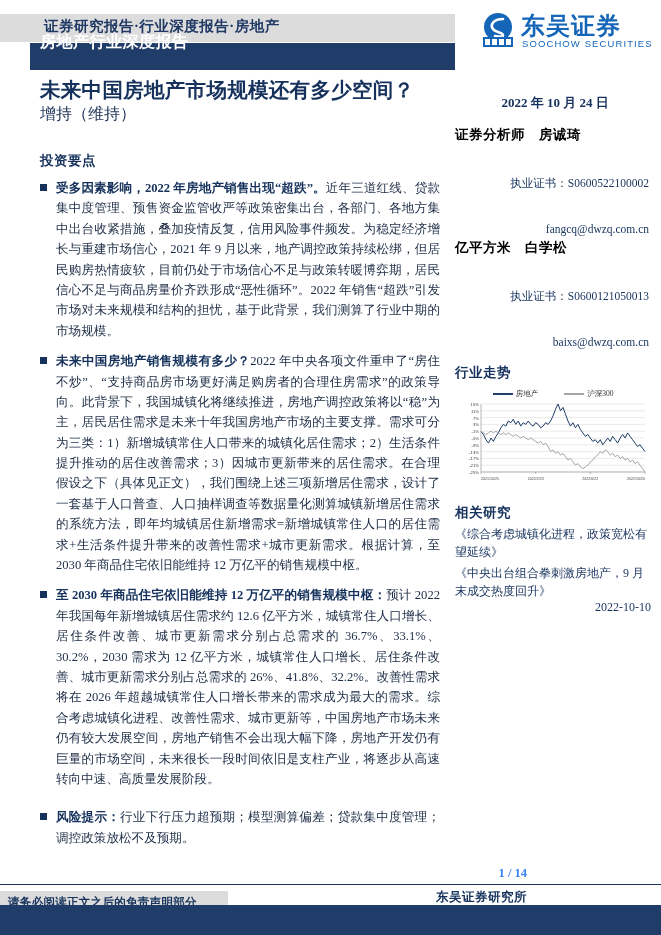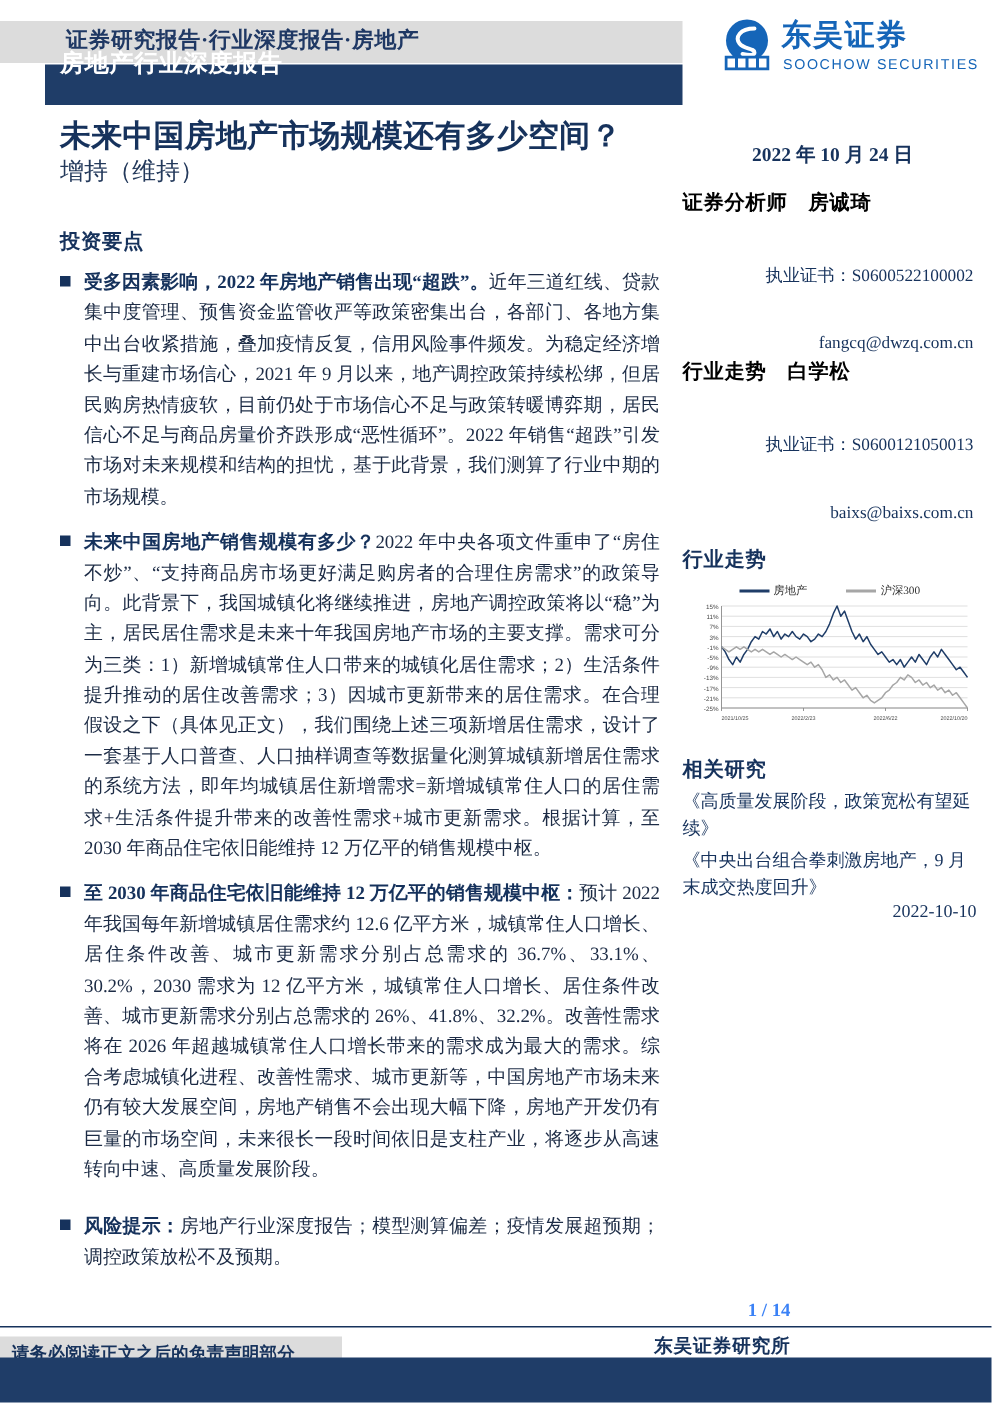--- a/index.html
+++ b/index.html
@@ -35,21 +35,21 @@
   .rating{
     position:absolute;left:40px;top:104px;width:300px;
     font-size:16px;color:#23395b;
   }
 
   
   .logo{position:absolute;left:481px;top:12px;width:175px;height:40px;}
   .logo-mark{position:absolute;left:0;top:0;width:34px;height:34px;}
   .logo-cn{
     position:absolute;left:40px;top:-2px;
-    font-size:20px;font-weight:bold;color:#1565b8;letter-spacing:1px;
+    font-size:24px;font-weight:bold;color:#1565b8;letter-spacing:1px;
     font-family:Liberation Serif, serif;
   }
   .logo-en{
     position:absolute;left:41px;top:26px;
     font-size:9.5px;color:#1565b8;letter-spacing:1.1px;
     font-family:"Liberation Sans","DejaVu Sans",sans-serif;
   }
   .logo-bars{position:absolute;left:2px;top:25px;width:30px;height:10px;}
 
   
@@ -152,23 +152,23 @@
     <div class="logo-en">SOOCHOW SECURITIES</div>
   </div>
 
   <div class="right-col">
     <div class="r-date">2022 年 10 月 24 日</div>
 
     <div class="r-role">证券分析师　房诚琦</div>
     <div class="r-line right">执业证书：S0600522100002</div>
     <div class="r-line right">fangcq@dwzq.com.cn</div>
 
-    <div class="r-role" style="margin-top:4px">行业走势　白学松</div>
+    <div class="r-role" style="margin-top:4px">亿平方米　白学松</div>
     <div class="r-line right">执业证书：S0600121050013</div>
-    <div class="r-line right">baixs@baixs.com.cn</div>
+    <div class="r-line right">baixs@dwzq.com.cn</div>
 
     <div class="r-head">行业走势</div>
 
     <div class="chart-box">
       <div class="chart-legend">
         <span class="lg">
           <i id="lg0" style="background: rgb(31, 61, 104);"></i>
           <span>房地产</span>
         </span>
         <span class="lg">
@@ -209,40 +209,40 @@
           <text x="80.66666666666666" y="80" text-anchor="middle" font-size="3.6" fill="#444" font-family="&quot;Liberation Sans&quot;, sans-serif">2022/2/23</text>
           <line x1="135.33333333333331" x2="135.33333333333331" y1="72" y2="74" stroke="#8a8a8a" stroke-width="0.6"></line>
           <text x="135.33333333333331" y="80" text-anchor="middle" font-size="3.6" fill="#444" font-family="&quot;Liberation Sans&quot;, sans-serif">2022/6/22</text>
           <line x1="190" x2="190" y1="72" y2="74" stroke="#8a8a8a" stroke-width="0.6"></line>
           <text x="190" y="80" text-anchor="end" font-size="3.6" fill="#444" font-family="&quot;Liberation Sans&quot;, sans-serif">2022/10/20</text>
         </svg>
     </div>
 
     <div class="r-head">相关研究</div>
 
-    <div class="rr-item">《高质量发展阶段，政策宽松有望延续》</div>
+    <div class="rr-item">《综合考虑城镇化进程，政策宽松有望延续》</div>
     <div class="rr-item">《中央出台组合拳刺激房地产，9 月末成交热度回升》</div>
     <div class="rr-date">2022-10-10</div>
   </div>
 
   <div class="body-col">
     <div class="sec-head">投资要点</div>
 
     <div class="bullet">
       <b>受多因素影响，2022 年房地产销售出现“超跌”。</b><span>近年三道红线、贷款集中度管理、预售资金监管收严等政策密集出台，各部门、各地方集中出台收紧措施，叠加疫情反复，信用风险事件频发。为稳定经济增长与重建市场信心，2021 年 9 月以来，地产调控政策持续松绑，但居民购房热情疲软，目前仍处于市场信心不足与政策转暖博弈期，居民信心不足与商品房量价齐跌形成“恶性循环”。2022 年销售“超跌”引发市场对未来规模和结构的担忧，基于此背景，我们测算了行业中期的市场规模。</span>
     </div>
     <div class="bullet">
       <b>未来中国房地产销售规模有多少？</b><span>2022 年中央各项文件重申了“房住不炒”、“支持商品房市场更好满足购房者的合理住房需求”的政策导向。此背景下，我国城镇化将继续推进，房地产调控政策将以“稳”为主，居民居住需求是未来十年我国房地产市场的主要支撑。需求可分为三类：1）新增城镇常住人口带来的城镇化居住需求；2）生活条件提升推动的居住改善需求；3）因城市更新带来的居住需求。在合理假设之下（具体见正文），我们围绕上述三项新增居住需求，设计了一套基于人口普查、人口抽样调查等数据量化测算城镇新增居住需求的系统方法，即年均城镇居住新增需求=新增城镇常住人口的居住需求+生活条件提升带来的改善性需求+城市更新需求。根据计算，至 2030 年商品住宅依旧能维持 12 万亿平的销售规模中枢。</span>
     </div>
     <div class="bullet">
       <b>至 2030 年商品住宅依旧能维持 12 万亿平的销售规模中枢：</b><span>预计 2022 年我国每年新增城镇居住需求约 12.6 亿平方米，城镇常住人口增长、居住条件改善、城市更新需求分别占总需求的 36.7%、33.1%、30.2%，2030 需求为 12 亿平方米，城镇常住人口增长、居住条件改善、城市更新需求分别占总需求的 26%、41.8%、32.2%。改善性需求将在 2026 年超越城镇常住人口增长带来的需求成为最大的需求。综合考虑城镇化进程、改善性需求、城市更新等，中国房地产市场未来仍有较大发展空间，房地产销售不会出现大幅下降，房地产开发仍有巨量的市场空间，未来很长一段时间依旧是支柱产业，将逐步从高速转向中速、高质量发展阶段。</span>
     </div>
 
     <div class="bullet risk">
-      <b>风险提示：</b><span>房地产行业深度报告；模型测算偏差；疫情发展超预期；调控政策放松不及预期。</span>
+      <b>风险提示：</b><span>行业下行压力超预期；模型测算偏差；贷款集中度管理；调控政策放松不及预期。</span>
     </div>
   </div>
 
   <div class="foot-page">1 / 14</div>
   <div class="foot-rule"></div>
   <div class="foot-org">东吴证券研究所</div>
   <div class="foot-tab"></div>
   <div class="foot-tab-text">请务必阅读正文之后的免责声明部分</div>
   <div class="foot-band"></div>
 </div>

